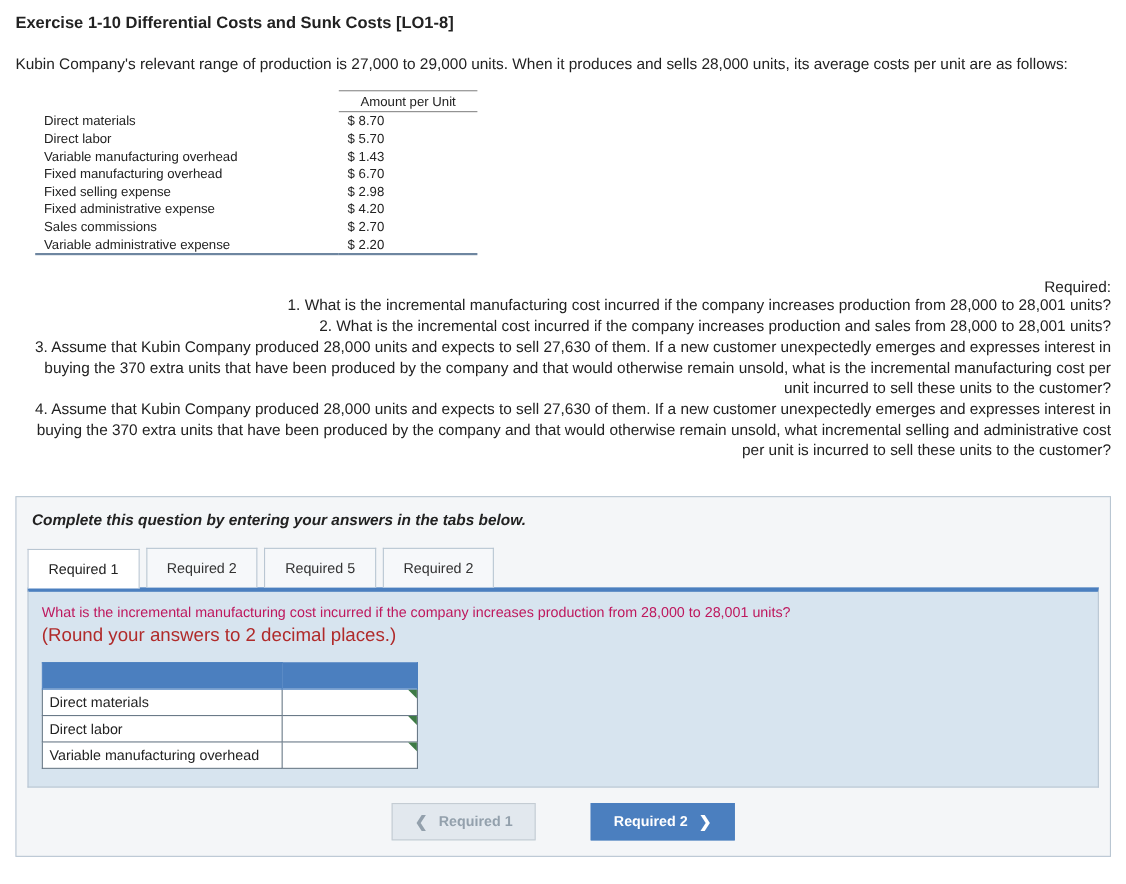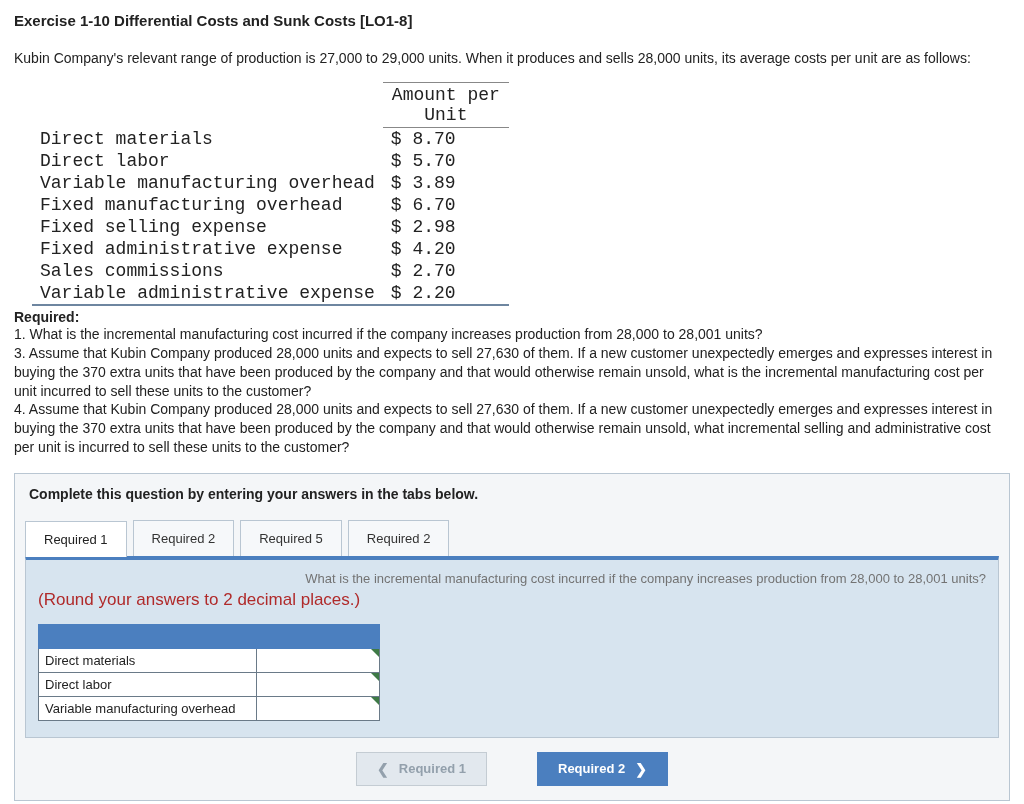--- a/index.html
+++ b/index.html
@@ -15,54 +15,55 @@
   .title {
     font-weight: bold;
     font-size: 15px;
     margin-bottom: 20px;
   }
   .intro {
     margin-bottom: 14px;
     line-height: 1.35;
   }
   .cost-table {
-    font-family: Liberation Mono, monospace;
-    font-size: 18px;
+    font-family: Liberation Sans, sans-serif;
+    font-size: 12px;
     border-collapse: collapse;
-    margin-bottom: 1px;
+    margin-bottom: 18px;
     margin-left: 18px;
   }
   .cost-table th {
     border-top: 1px solid #888;
     border-bottom: 1px solid #888;
     padding: 2px 8px;
     text-align: center;
     font-weight: normal;
   }
   .cost-table td {
     padding: 1px 8px;
     white-space: nowrap;
   }
   .cost-table td.label { width: 260px; }
   .cost-table td.amt { text-align: left; width: 110px; }
   .cost-table .bottom-bar td {
     border-top: 2px solid #6e86a0;
     padding: 0;
     height: 2px;
   }
-  .req-heading { font-weight: bold; margin-bottom: 0; }
-  .req-list { line-height: 1.35; margin-bottom: 16px; }
+  .req-heading { font-weight: normal; margin-bottom: 0; text-align: right; }
+  .req-list { line-height: 1.35; margin-bottom: 32px; text-align: right; }
   .answer-box {
     border: 1px solid #b9c6d2;
     background: #f4f6f8;
     margin: 4px 0 18px;
   }
   .instruct {
     font-weight: bold;
     padding: 12px 14px;
+    font-style: italic;
   }
   .tabs-row {
     display: flex;
     gap: 6px;
     padding: 0 10px;
     margin-top: 6px;
     margin-bottom: 0;
   }
   .tab {
     border: 1px solid #b9c6d2;
@@ -81,24 +82,23 @@
   .tab-content {
     border: 1px solid #b9c6d2;
     border-top: 4px solid #4b7fbf;
     background: #d7e4ef;
     margin: 0 10px 14px;
     padding: 10px 12px 16px;
   }
   .tab-question {
     font-family: Verdana, Arial, sans-serif;
     font-size: 13px;
-    color: #737373;
+    color: #be185d;
     margin-bottom: 2px;
     line-height: 1.35;
-    text-align: right;
   }
   .tab-note {
     font-family: Verdana, Arial, sans-serif;
     font-size: 17px;
     color: #b02a2a;
     margin-bottom: 14px;
   }
   .ans-table {
     border-collapse: collapse;
     background: #fff;
@@ -165,21 +165,21 @@
   <tr>
         <td class="label">Direct materials</td>
         <td class="amt">$ 8.70</td>
       </tr>
   <tr>
         <td class="label">Direct labor</td>
         <td class="amt">$ 5.70</td>
       </tr>
   <tr>
         <td class="label">Variable manufacturing overhead</td>
-        <td class="amt">$ 3.89</td>
+        <td class="amt">$ 1.43</td>
       </tr>
   <tr>
         <td class="label">Fixed manufacturing overhead</td>
         <td class="amt">$ 6.70</td>
       </tr>
   <tr>
         <td class="label">Fixed selling expense</td>
         <td class="amt">$ 2.98</td>
       </tr>
   <tr>
@@ -197,20 +197,21 @@
   <tr class="bottom-bar">
         <td></td>
         <td></td>
       </tr>
 </tbody>
   </table>
 
 <div class="req-heading">Required:</div>
 <div class="req-list">
   <div>1. What is the incremental manufacturing cost incurred if the company increases production from 28,000 to 28,001 units?</div>
+  <div>2. What is the incremental cost incurred if the company increases production and sales from 28,000 to 28,001 units?</div>
   <div>3. Assume that Kubin Company produced 28,000 units and expects to sell 27,630 of them. If a new customer unexpectedly emerges and expresses interest in buying the 370 extra units that have been produced by the company and that would otherwise remain unsold, what is the incremental manufacturing cost per unit incurred to sell these units to the customer?</div>
   <div>4. Assume that Kubin Company produced 28,000 units and expects to sell 27,630 of them. If a new customer unexpectedly emerges and expresses interest in buying the 370 extra units that have been produced by the company and that would otherwise remain unsold, what incremental selling and administrative cost per unit is incurred to sell these units to the customer?</div>
 </div>
 
 <div class="answer-box">
   <div class="instruct">Complete this question by entering your answers in the tabs below.</div>
 
   <div class="tabs-row">
     <div class="tab active">Required 1</div>
     <div class="tab inactive">Required 2</div>

